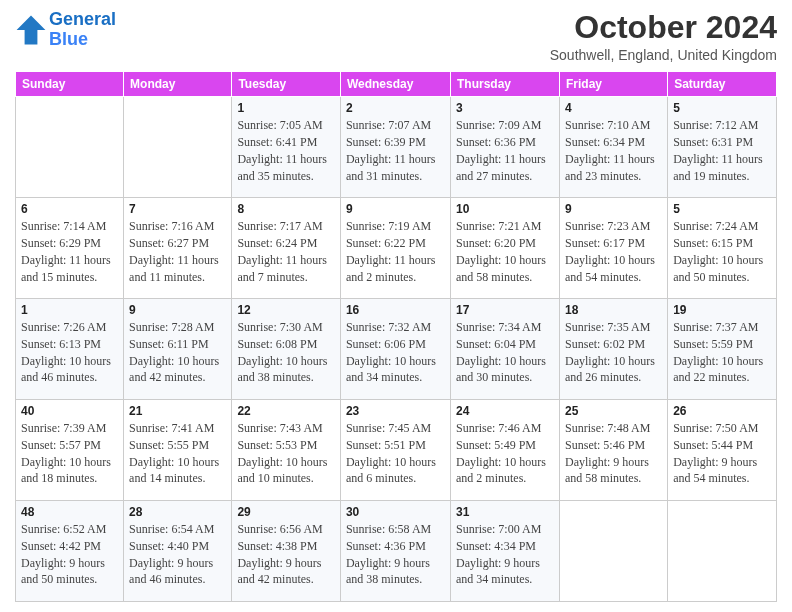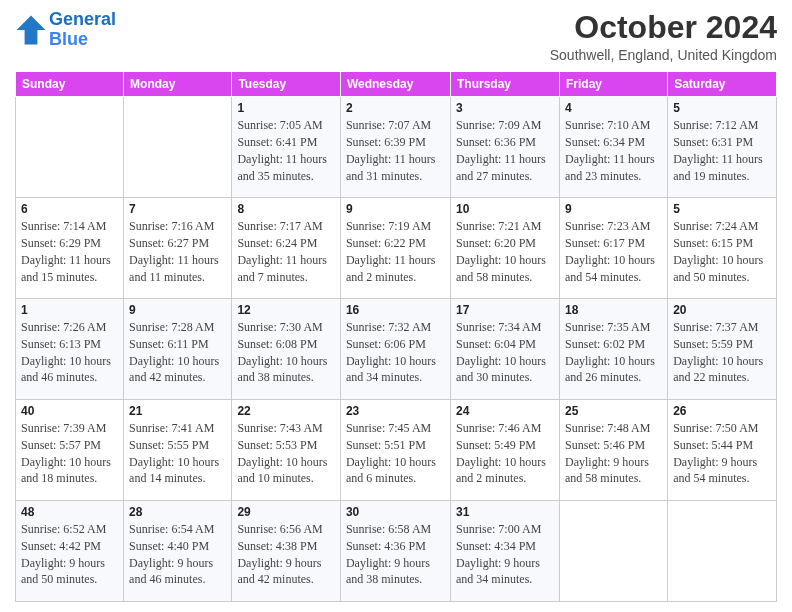--- a/index.html
+++ b/index.html
@@ -207,21 +207,21 @@
           </td>
           <td>
             <span class="day-num">17</span>
             <div class="day-info">Sunrise: 7:34 AM<br>Sunset: 6:04 PM<br>Daylight: 10 hours and 30 minutes.</div>
           </td>
           <td>
             <span class="day-num">18</span>
             <div class="day-info">Sunrise: 7:35 AM<br>Sunset: 6:02 PM<br>Daylight: 10 hours and 26 minutes.</div>
           </td>
           <td>
-            <span class="day-num">20</span>
+            <span class="day-num">19</span>
             <div class="day-info">Sunrise: 7:37 AM<br>Sunset: 5:59 PM<br>Daylight: 10 hours and 22 minutes.</div>
           </td>
         </tr>
         <tr>
           <td>
             <span class="day-num">40</span>
             <div class="day-info">Sunrise: 7:39 AM<br>Sunset: 5:57 PM<br>Daylight: 10 hours and 18 minutes.</div>
           </td>
           <td>
             <span class="day-num">21</span>

